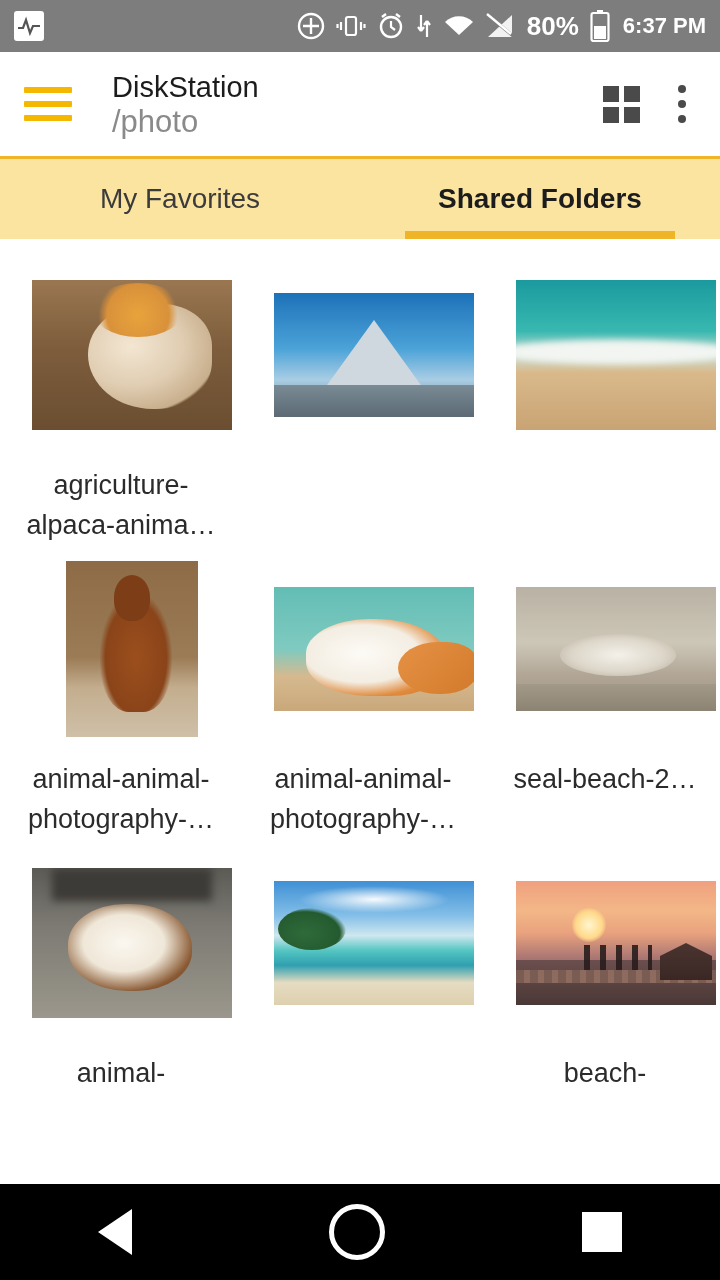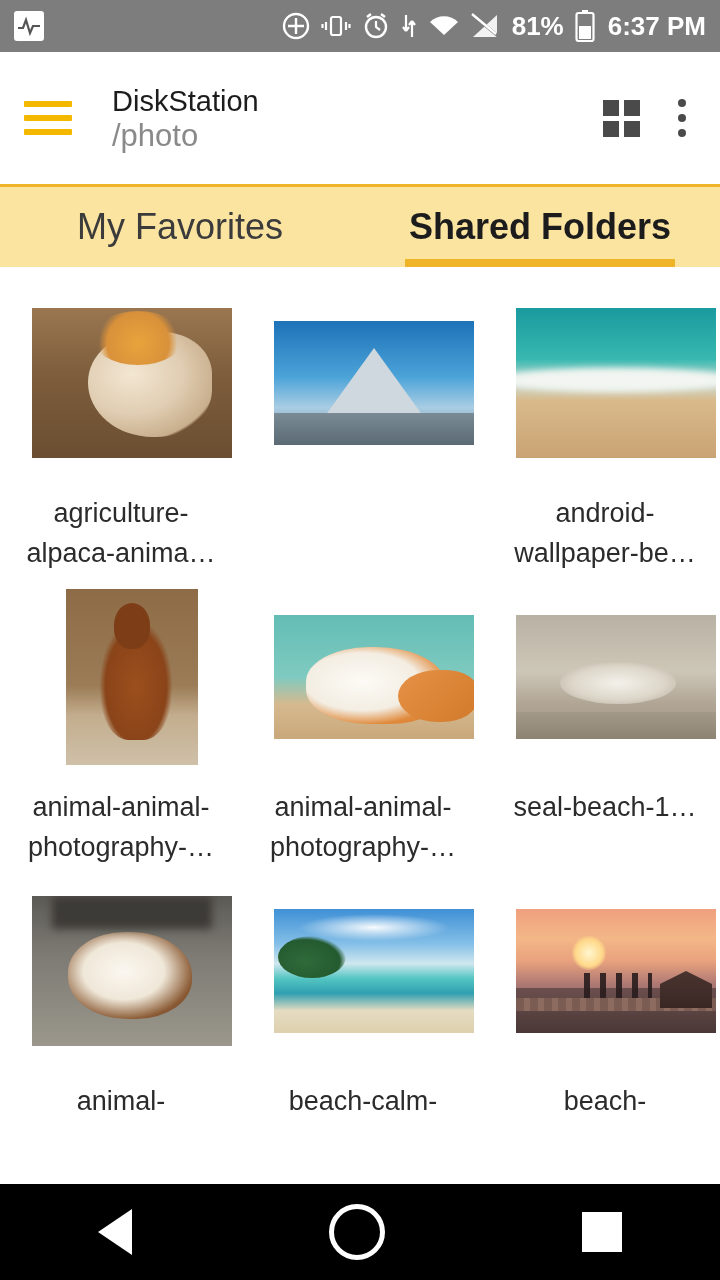--- a/index.html
+++ b/index.html
@@ -56,32 +56,32 @@
     display: flex;
     align-items: center;
     justify-content: center;
   }
   .battery-text {
     font-size: 26px;
     font-weight: bold;
     letter-spacing: 0px;
   }
   .clock-text {
-    font-size: 26px;
+    font-size: 22px;
     font-weight: bold;
     margin-left: 2px;
   }
 
   
   .appbar {
     height: 104px;
     background: #ffffff;
     display: flex;
     align-items: center;
-    padding: 14px 24px;
+    padding: 0 24px;
     flex: 0 0 auto;
   }
   .hamburger {
     width: 48px;
     height: 34px;
     display: flex;
     flex-direction: column;
     justify-content: space-between;
     margin-right: 24px;
     cursor: pointer;
@@ -149,21 +149,21 @@
     background: #fbe3a0;
     border-top: 3px solid #f0b429;
     display: flex;
     flex: 0 0 auto;
   }
   .tab {
     flex: 1 1 50%;
     display: flex;
     align-items: center;
     justify-content: center;
-    font-size: 36px;
+    font-size: 28px;
     color: #3b3b3b;
     position: relative;
     cursor: pointer;
   }
   .tab.active {
     font-weight: bold;
     color: #1c1c1c;
   }
   .tab.active::after {
     content: "";
@@ -416,21 +416,21 @@
             <path d="M16 22l-14-13a20 20 0 0 1 28 0z" fill="#fff"></path>
           </svg>
       </span>
       <span class="sb-icon">
         <svg width="30" height="26" viewBox="0 0 30 26">
             <path d="M2 24L26 2v22z" fill="#ffffff" opacity="0.9"></path>
             <path d="M3 3l24 20" stroke="#7d7d7d" stroke-width="3"></path>
             <path d="M1 1l24 20" stroke="#ffffff" stroke-width="2.4"></path>
           </svg>
       </span>
-      <span class="battery-text">81%</span>
+      <span class="battery-text">80%</span>
       <span class="sb-icon">
         <svg width="20" height="32" viewBox="0 0 20 32">
             <rect x="7" y="0" width="6" height="3" fill="#fff"></rect>
             <rect x="1.5" y="3" width="17" height="28" rx="2" fill="none" stroke="#fff" stroke-width="2.2"></rect>
             <rect x="4" y="16" width="12" height="13" fill="#fff"></rect>
           </svg>
       </span>
       <span class="clock-text">6:37 PM</span>
     </div>
   </div>
@@ -487,24 +487,20 @@
             </div>
         </div>
       </div>
 
       <div class="cell">
         <div class="thumb-wrap">
           <div class="thumb">
               <div class="img ph-beachtop"></div>
             </div>
         </div>
-        <div class="caption">
-          <span class="l1">android-</span>
-          <span class="l2">wallpaper-be…</span>
-        </div>
       </div>
 
       <div class="cell">
         <div class="thumb-wrap">
           <div class="thumb tall">
               <div class="img ph-alpaca2"></div>
             </div>
         </div>
         <div class="caption">
           <span class="l1">animal-animal-</span>
@@ -524,21 +520,21 @@
         </div>
       </div>
 
       <div class="cell">
         <div class="thumb-wrap">
           <div class="thumb short">
               <div class="img ph-seal"></div>
             </div>
         </div>
         <div class="caption">
-          <span class="l2">seal-beach-1…</span>
+          <span class="l2">seal-beach-2…</span>
         </div>
       </div>
 
       <div class="cell">
         <div class="thumb-wrap">
           <div class="thumb">
               <div class="img ph-beagle"></div>
             </div>
         </div>
         <div class="caption">
@@ -546,21 +542,20 @@
         </div>
       </div>
 
       <div class="cell">
         <div class="thumb-wrap">
           <div class="thumb short">
               <div class="img ph-tropical"></div>
             </div>
         </div>
         <div class="caption">
-          <span class="l1">beach-calm-</span>
         </div>
       </div>
 
       <div class="cell">
         <div class="thumb-wrap">
           <div class="thumb short">
             <div class="img ph-pier"></div>
             <div class="pier-deck"></div>
             <div class="pier-figs"></div>
             <div class="pier-hut"></div>

